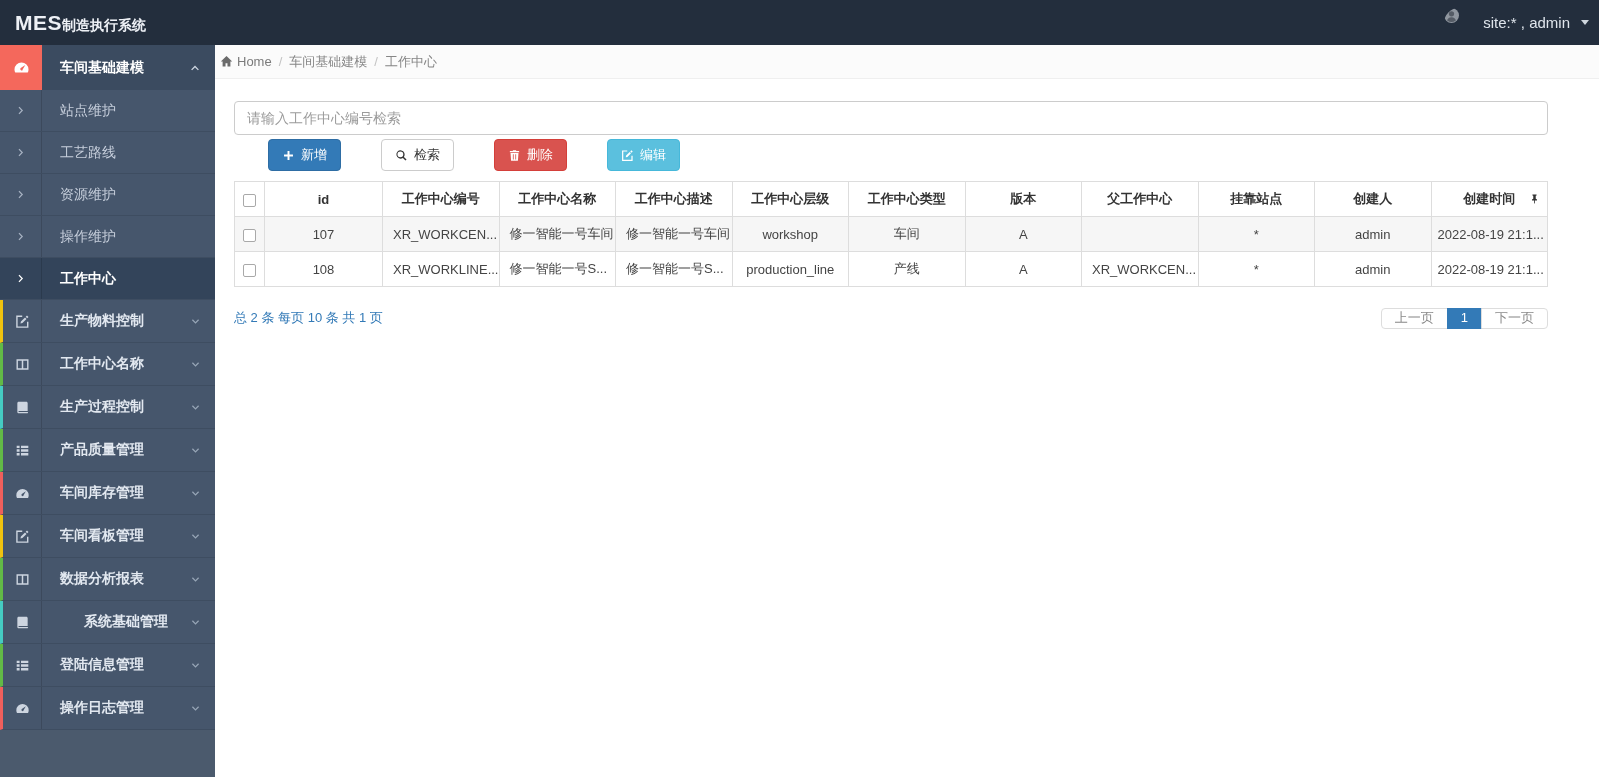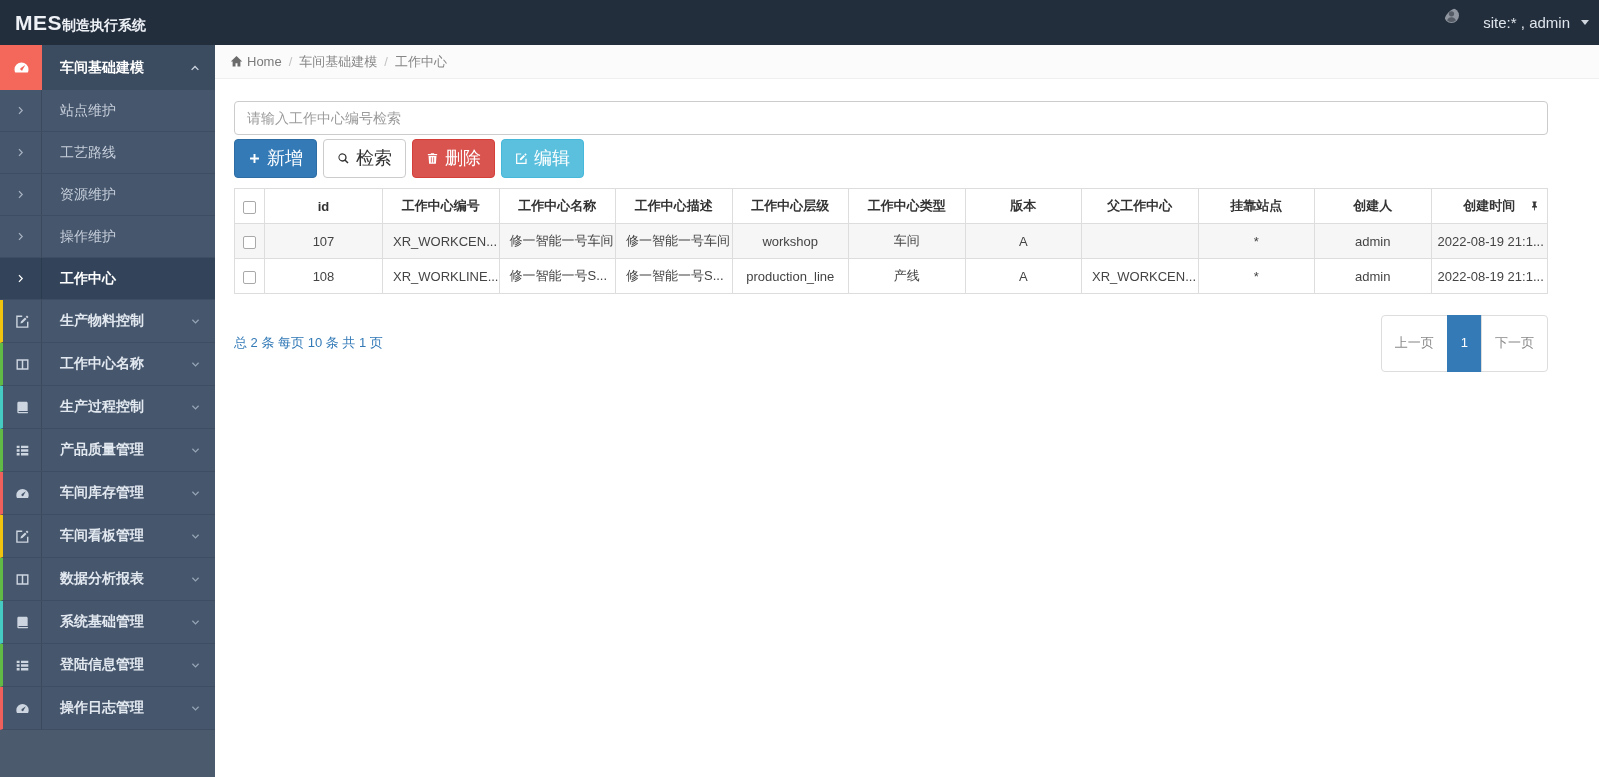--- a/index.html
+++ b/index.html
@@ -43,57 +43,57 @@
     color:#cdd5e0; font-size:15px; border-right:1px solid rgba(0,0,0,.14); }
   .menu-item .m-label { color:#e2e8f0; font-weight:bold; font-size:14px; margin-left:18px; }
   .menu-item .m-chev { position:absolute; right:14px; color:#97a5b6; font-size:11px; }
 
   .icon svg { width:1em; height:1em; display:block; fill:currentColor; }
   .icon.stroke svg { fill:none; stroke:currentColor; stroke-width:1.8; }
 
   
   .content { margin-left:215px; height:777px; padding-top:45px; background:#fff; }
   .breadcrumb { height:34px; background:#fbfbfb; border-bottom:1px solid #efefef;
-    display:flex; align-items:center; padding-left:15px; font-size:13px; color:#868686; }
+    display:flex; align-items:center; padding-left:5px; font-size:13px; color:#868686; }
   .breadcrumb .bc-home { display:flex; align-items:center; gap:4px; color:#7b7b7b; cursor:pointer; }
   .breadcrumb .bc-home .icon { font-size:13px; color:#6b6b6b; }
   .breadcrumb .sep { margin:0 7px; color:#c3c3c3; }
   .bc-link { cursor:pointer; }
 
   .page-body { padding:22px 51px 0 19px; }
   .search-input { width:100%; height:34px; border:1px solid #ccc; border-radius:4px;
     padding:6px 12px; font-size:14px; color:#444; outline:none;
     font-family:"Liberation Sans","DejaVu Sans",sans-serif; }
   .search-input::placeholder { color:#9b9b9b; }
 
   .btn-row { margin-top:4px; display:flex; gap:6px; }
-  .btn { display:inline-flex; align-items:center; gap:6px; padding:6px 13px; font-size:18px;
+  .btn { display:inline-flex; align-items:center; gap:6px; padding:6px 13px; font-size:13px;
     border-radius:4px; border:1px solid transparent; cursor:pointer; line-height:1.4;
-    font-family:"Liberation Sans","DejaVu Sans",sans-serif; }
+    font-family:"Liberation Sans","DejaVu Sans",sans-serif;margin-left:34px; }
   .btn .icon { font-size:13px; }
   .btn-primary { background:#337ab7; border-color:#2e6da4; color:#fff; }
   .btn-default { background:#fff; border-color:#ccc; color:#333; }
   .btn-danger  { background:#d9534f; border-color:#d43f3a; color:#fff; }
   .btn-info    { background:#5bc0de; border-color:#46b8da; color:#fff; }
 
   table.grid { width:100%; margin-top:10px; border-collapse:collapse; table-layout:fixed;
     font-size:13px; color:#444;border-radius:15px; }
   table.grid th, table.grid td { border:1px solid #ddd; padding:8px 6px; text-align:center;
     white-space:nowrap; overflow:hidden; }
   table.grid th { font-weight:bold; color:#333; background:#fff; position:relative; }
   table.grid tbody tr:nth-child(odd) td { background:#f6f6f6; }
   table.grid td.al, table.grid th.al { text-align:left; padding-left:10px; }
   .pin { position:absolute; right:7px; top:50%; transform:translateY(-50%); color:#333; font-size:11px; }
   input.cb { appearance:none; -webkit-appearance:none; width:13px; height:13px; border:1px solid #a9a9a9;
     border-radius:2px; background:#fff; vertical-align:middle; cursor:pointer; }
 
   .pager-row { margin-top:21px; display:flex; justify-content:space-between; align-items:center; }
   .pager-summary { color:#337ab7; font-size:13px; }
   .pagination { display:flex; }
-  .page-btn { padding:18px 13px; font-size:13px; border:1px solid #ddd; background:#fff; color:#8a8a8a;
+  .page-btn { padding:0 13px; font-size:13px; border:1px solid #ddd; background:#fff; color:#8a8a8a;
     cursor:pointer; margin-left:-1px; line-height:1.42;
     font-family:"Liberation Sans","DejaVu Sans",sans-serif; }
   .page-btn:first-child { border-radius:4px 0 0 4px; margin-left:0; }
   .page-btn:last-child { border-radius:0 4px 4px 0; }
   .page-btn.active { background:#337ab7; border-color:#337ab7; color:#fff; }
 </style>
 </head>
 <body>
 
 <header class="navbar">
@@ -256,21 +256,21 @@
             <path d="M1.6 2.4h12.8v11.2H1.6V2.4Zm1.5 1.5v8.2h4.1V3.9H3.1Zm5.7 0v8.2h4.1V3.9H8.8Z"></path>
           </svg>
         </span>
         <span class="m-label">数据分析报表</span>
         <span class="icon m-chev stroke">
           <svg viewBox="0 0 16 16">
             <path d="M3.5 5.5 8 10l4.5-4.5"></path>
           </svg>
         </span>
       </div>
-      <div class="menu-item" style="border-left: 3px solid rgb(69, 203, 194);">
+      <div class="menu-item" style="border-left: 3px solid rgb(69, 203, 194); gap: 24px;">
         <span class="icon m-ico">
           <svg viewBox="0 0 16 16">
             <path d="M4 1.8c-.8 0-1.5.7-1.5 1.5v9.4c0 .8.7 1.5 1.5 1.5h9.5l.5-1.4H4.2c-.3 0-.6-.25-.6-.55 0-.3.3-.55.6-.55h9.3V3.3c0-.8-.7-1.5-1.5-1.5H4Z"></path>
           </svg>
         </span>
         <span class="m-label">系统基础管理</span>
         <span class="icon m-chev stroke">
           <svg viewBox="0 0 16 16">
             <path d="M3.5 5.5 8 10l4.5-4.5"></path>
           </svg>

